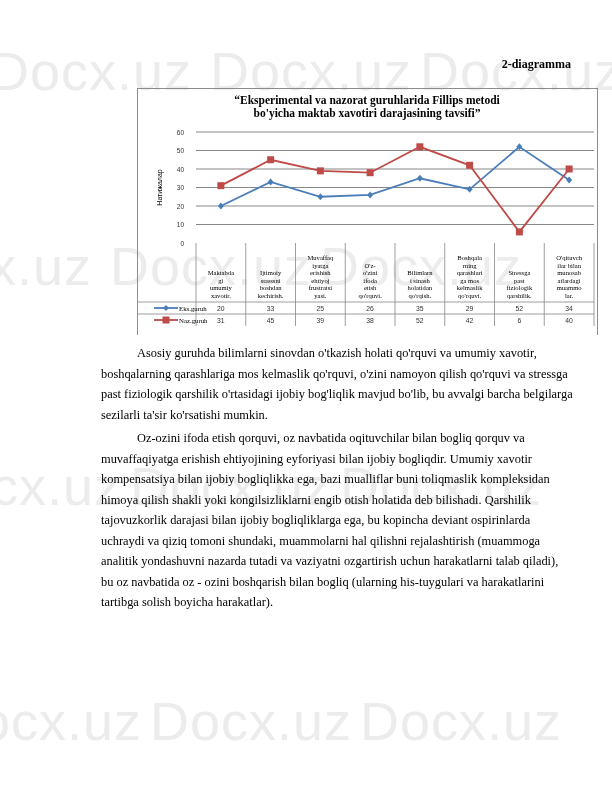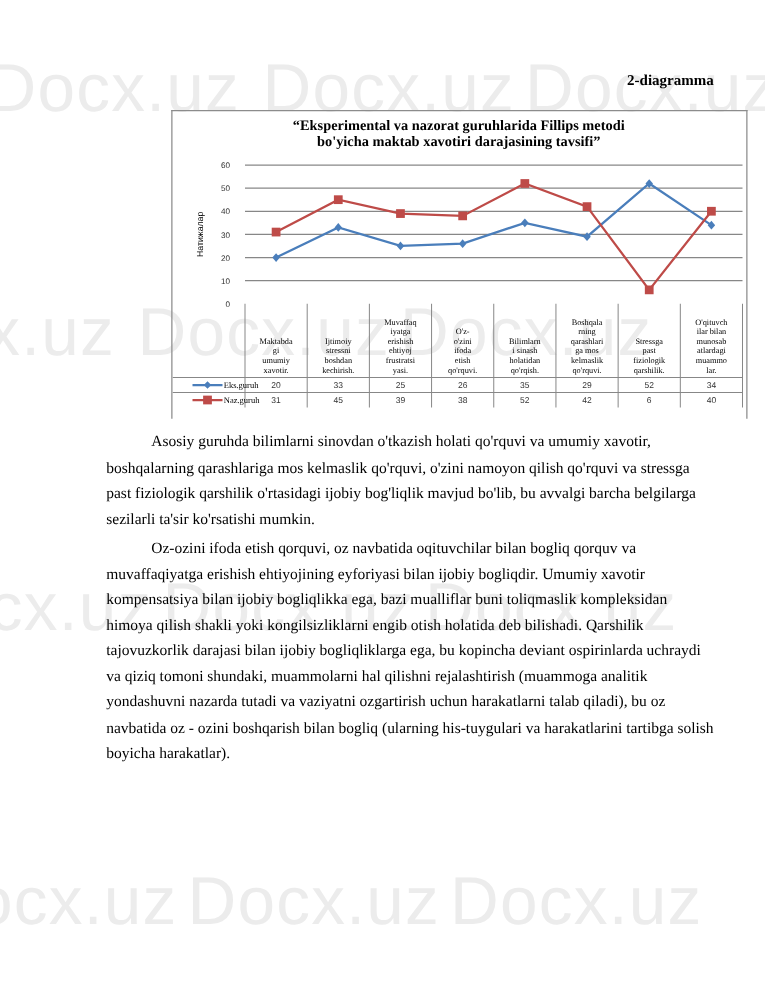--- a/index.html
+++ b/index.html
@@ -11,21 +11,21 @@
         color: #ececec; white-space: nowrap; letter-spacing: 1px; z-index: 0; }
 
   .heading { position: absolute; top: 57px; right: 41px; font-size: 12px; font-weight: bold; z-index: 2; }
 
   .chart-frame { position: absolute; left: 137px; top: 88px; width: 459px; height: 246px;
                  border: 1px solid #8c8c8c; border-bottom: none; background: transparent; z-index: 2; text-decoration: underline; }
   .chart-svg { position: absolute; left: 0; top: 0; }
 
   .body-text { position: absolute; left: 85px; top: 343px; width: 488px; font-size: 12.4px;
                line-height: 20.5px; z-index: 2; }
-  .body-text p { margin: 0 0 3px 0; text-indent: 36px; }
+  .body-text p { margin: 0 0 3px 16px; text-indent: 36px; }
 </style>
 </head>
 <body>
 
 <div class="wm" style="left:-10px;top:40px;">Docx.uz</div>
 <div class="wm" style="left:210px;top:40px;">Docx.uz</div>
 <div class="wm" style="left:420px;top:40px;">Docx.uz</div>
 <div class="wm" style="left:-110px;top:235px;">Docx.uz</div>
 <div class="wm" style="left:110px;top:235px;">Docx.uz</div>
 <div class="wm" style="left:320px;top:235px;">Docx.uz</div>

